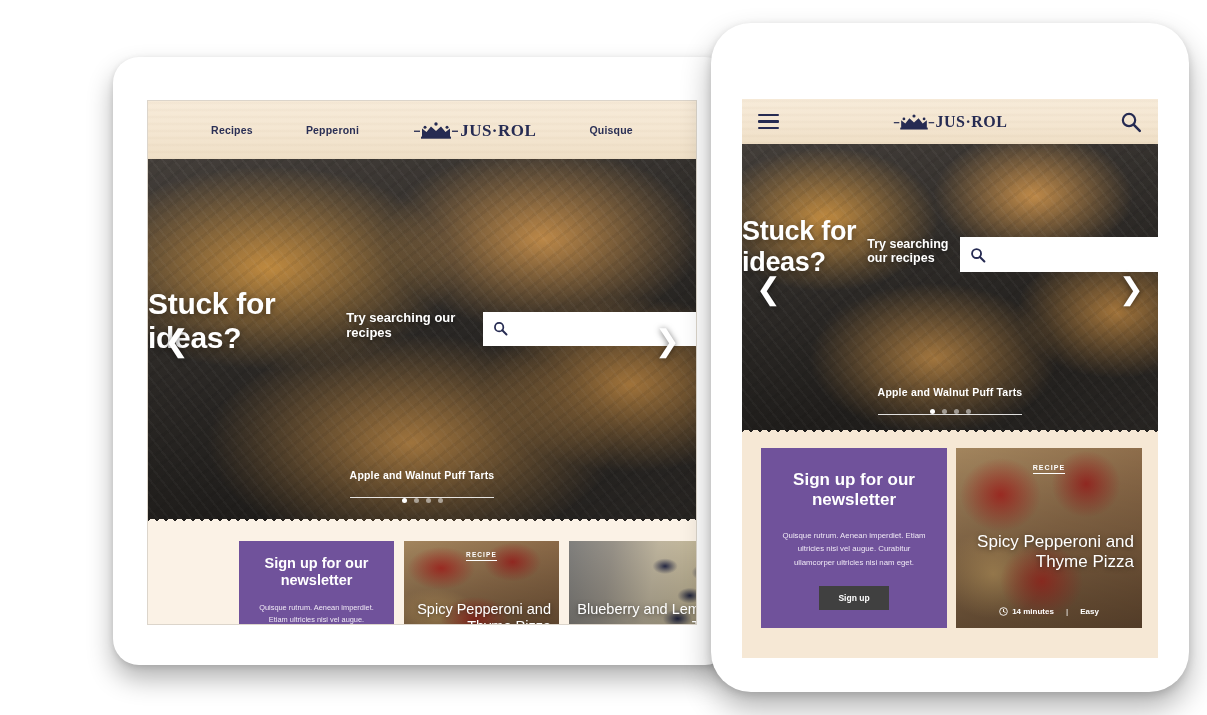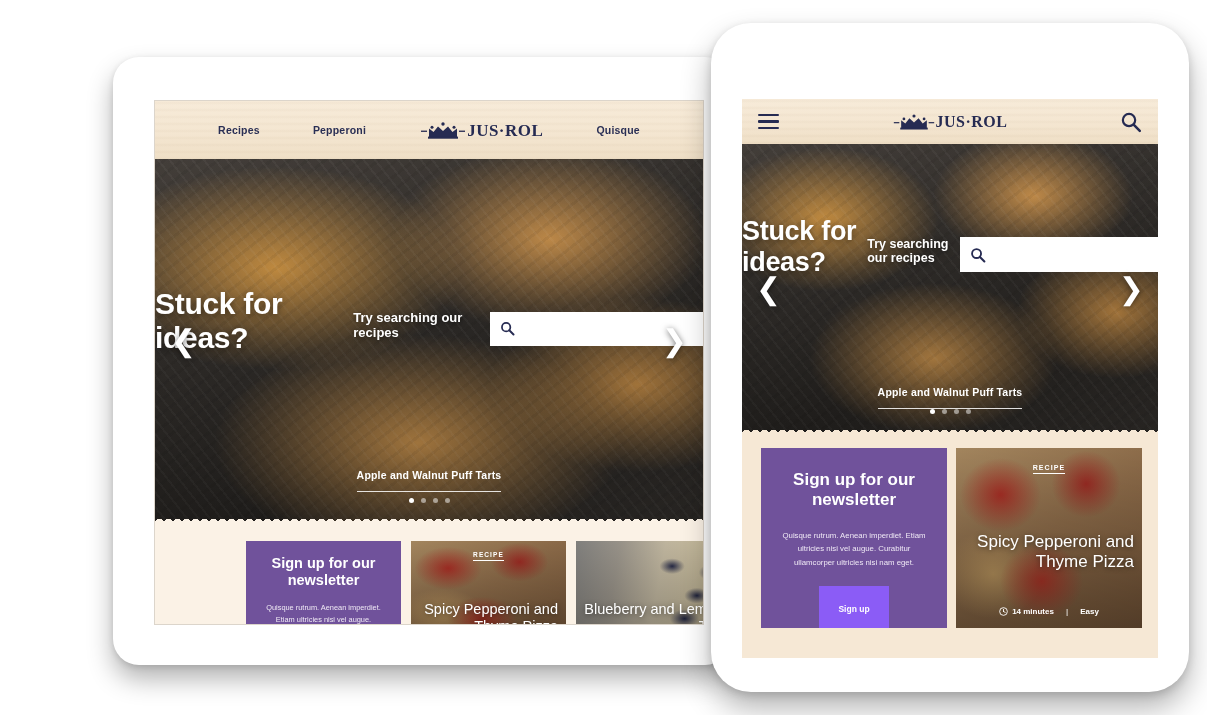--- a/index.html
+++ b/index.html
@@ -13,21 +13,21 @@
 
   
   .desktop-device {
     position: absolute; left: 113px; top: 57px;
     width: 618px; height: 608px;
     background: #ffffff; border-radius: 26px;
     box-shadow: 0 14px 26px rgba(0,0,0,0.30), 0 2px 6px rgba(0,0,0,0.12);
     overflow: hidden;
   }
   .desktop-screen {
-    position: absolute; left: 41px; top: 43px;
+    position: absolute; left: 34px; top: 43px;
     width: 550px; height: 525px;
     background: #FBF2E6; overflow: hidden;
     border: 1px solid #dcd5cb;
   }
 
   
   .dt-nav {
     position: relative; height: 58px; width: 100%;
     background:
       repeating-linear-gradient(180deg,
@@ -98,21 +98,21 @@
     color:#fff; font-size:30px; font-weight:300; line-height:1;
     cursor:pointer; text-shadow:0 1px 6px rgba(0,0,0,.55);
     user-select:none;
   }
   .hero-arrow.prev { left:16px; }
   .hero-arrow.next { right:16px; }
   .hero-caption {
     position:absolute; left:0; right:0; bottom:42px; text-align:center;
     color:#fff; font-size:10.5px; font-weight:700; letter-spacing:.2px;
   }
-  .hero-caption span { border-bottom:1px solid rgba(255,255,255,.85); padding-bottom:10px; }
+  .hero-caption span { border-bottom:1px solid rgba(255,255,255,.85); padding-bottom:16px; }
   .hero-dots {
     position:absolute; left:0; right:0; bottom:20px;
     display:flex; justify-content:center; gap:7px;
   }
   .hero-dots i {
     width:5px; height:5px; border-radius:50%;
     background:rgba(255,255,255,.5); display:block;
   }
   .hero-dots i.on { background:#fff; }
 
@@ -220,23 +220,23 @@
   }
   .mb-cards { display:flex; gap:9px; padding:14px 19px 0; }
   .mb-card { position:relative; width:186px; height:180px; overflow:hidden; flex:0 0 auto; }
   .mb-newsletter {
     background:#70529B; color:#fff; text-align:center;
     padding:22px 16px 0; display:flex; flex-direction:column; align-items:center;
   }
   .mb-newsletter h3 { font-size:17px; font-weight:800; line-height:1.2; }
   .mb-newsletter p { font-size:7.8px; line-height:1.75; margin-top:18px; color:#EFE8F5; }
   .signup-btn {
-    margin-top:16px; background:#8b5cf6; color:#fff; border:0;
+    margin-top:16px; background:#404040; color:#fff; border:0;
     font-family:"Liberation Sans", sans-serif;
-    font-size:8.5px; font-weight:700; padding:18px 19px; cursor:pointer;
+    font-size:8.5px; font-weight:700; padding:7px 19px; cursor:pointer;
   }
   .mb-recipe .recipe-badge { top:16px; font-size:7px; }
   .mb-recipe .recipe-title { top:84px; font-size:17px; }
   .recipe-meta {
     position:absolute; left:0; right:0; bottom:12px;
     display:flex; align-items:center; justify-content:center; gap:12px;
     color:#fff; font-size:8px; font-weight:600;
   }
   .recipe-meta .sep { opacity:.7; }
   .clock-ico { display:inline-block; vertical-align:-2px; margin-right:4px; }

